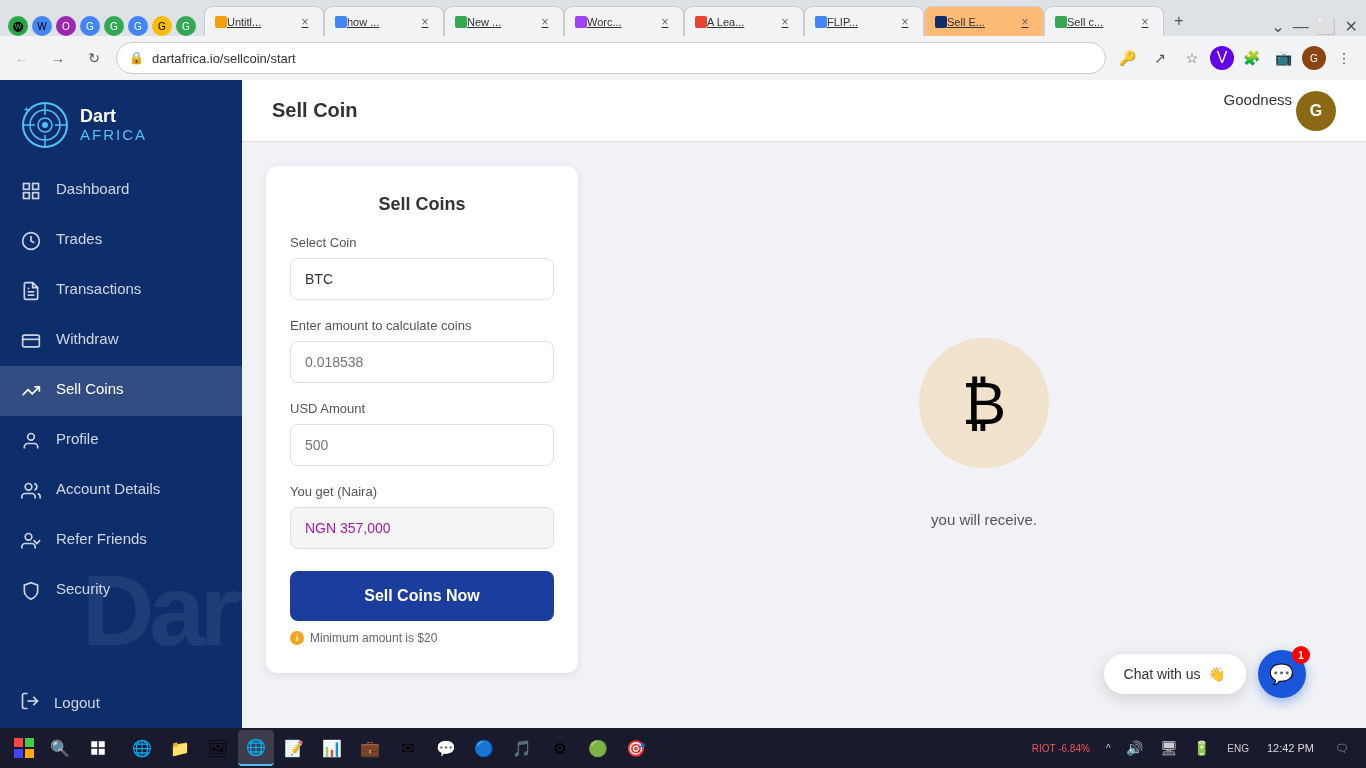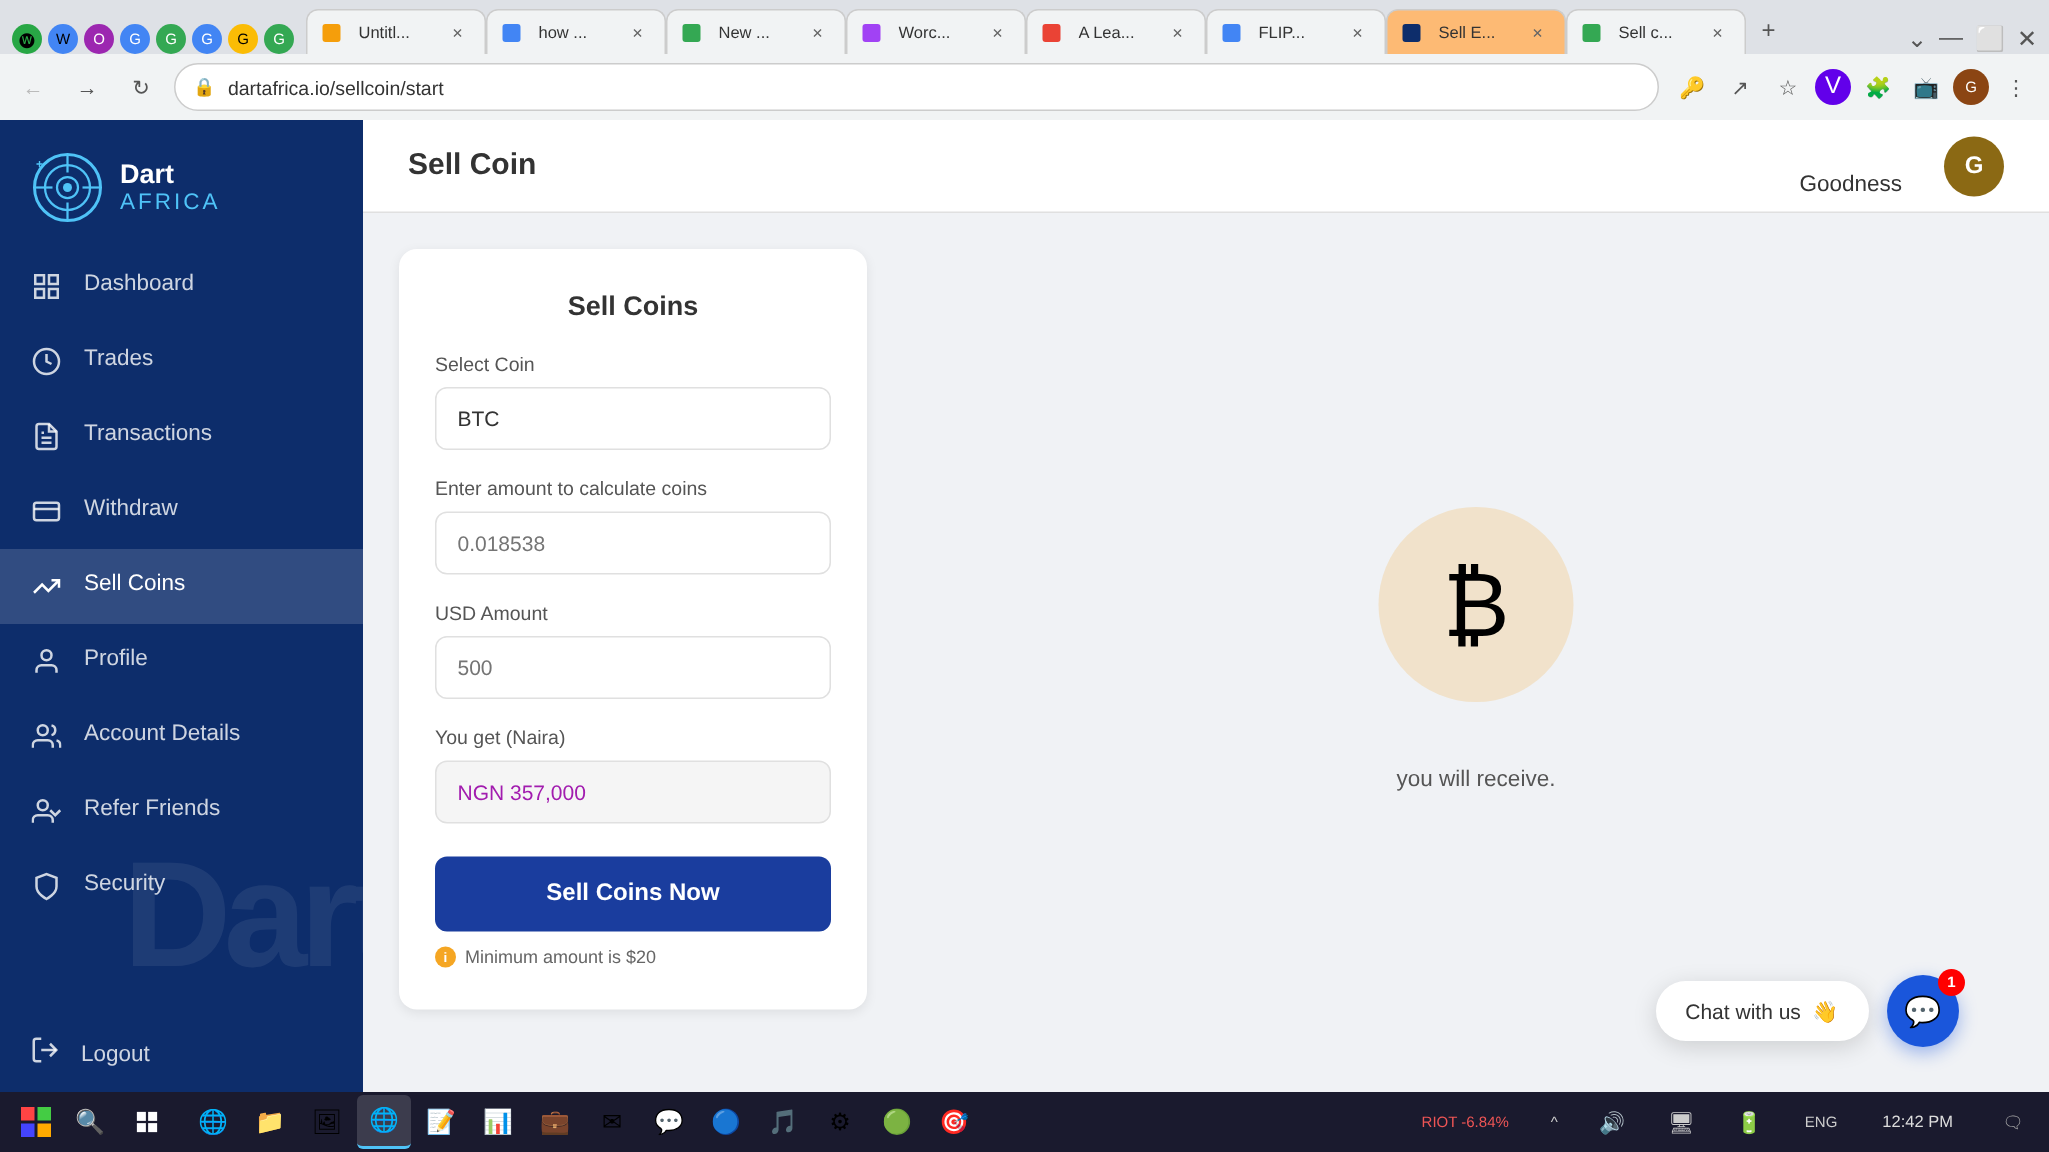--- a/index.html
+++ b/index.html
@@ -1,21 +1,21 @@
 <!DOCTYPE html>
 <html><head>
   <meta charset="utf-8">
   <style>
     * { margin: 0; padding: 0; box-sizing: border-box; }
     body { font-family: 'Segoe UI', Arial, sans-serif; background: #f0f2f5; width: 1366px; height: 768px; overflow: hidden; display: flex; flex-direction: column; }
 
     
     .browser-chrome { background: #dee1e6; flex-shrink: 0; }
     .browser-tabs { display: flex; align-items: flex-end; padding: 4px 0 0 0; background: #dee1e6; overflow: hidden; height: 36px; }
-    .browser-tab { display: flex; align-items: center; padding: 3px 10px; height: 30px; background: #f1f3f4; border-radius: 8px 8px 0 0; font-size: 12px; color: #333; min-width: 120px; max-width: 160px; gap: 12px; border: 1px solid #ccc; border-bottom: none; flex-shrink: 0; }
+    .browser-tab { display: flex; align-items: center; padding: 3px 10px; height: 30px; background: #f1f3f4; border-radius: 8px 8px 0 0; font-size: 12px; color: #333; min-width: 120px; max-width: 160px; gap: 0; border: 1px solid #ccc; border-bottom: none; flex-shrink: 0; text-decoration: underline; }
     .browser-tab.active { background: #fdba74; z-index: 1; }
     .browser-tab .tab-title { flex: 1; overflow: hidden; white-space: nowrap; text-overflow: ellipsis; font-size: 11px; }
     .browser-tab .tab-close { color: #666; font-size: 12px; cursor: pointer; width: 16px; height: 16px; display: flex; align-items: center; justify-content: center; border-radius: 50%; }
     .tab-new { background: transparent; border: none; width: 30px; height: 30px; display: flex; align-items: center; justify-content: center; font-size: 16px; color: #555; cursor: pointer; }
 
     .browser-toolbar { display: flex; align-items: center; gap: 8px; padding: 4px 8px; background: #f1f3f4; height: 44px; }
     .nav-btn { width: 28px; height: 28px; border-radius: 50%; border: none; background: transparent; cursor: pointer; display: flex; align-items: center; justify-content: center; color: #555; font-size: 14px; }
     .nav-btn.disabled { color: #bbb; cursor: default; }
     .address-bar { flex: 1; display: flex; align-items: center; background: #fff; border: 1px solid #ccc; border-radius: 20px; padding: 0 12px; height: 32px; gap: 8px; }
     .address-bar .lock-icon { color: #666; font-size: 12px; }
@@ -34,21 +34,21 @@
     .nav-item { display: flex; align-items: flex-start; gap: 14px; padding: 14px 20px; cursor: pointer; color: rgba(255,255,255,0.8); font-size: 15px; transition: background 0.2s; }
     .nav-item.active { background: rgba(255,255,255,0.15); color: white; }
     .nav-item .nav-icon { width: 22px; height: 22px; display: flex; align-items: center; justify-content: center; flex-shrink: 0; }
     .sidebar-watermark { position: absolute; bottom: 60px; right: -20px; opacity: 0.07; font-size: 100px; font-weight: bold; color: white; pointer-events: none; letter-spacing: -5px; }
     .sidebar-logout { padding: 14px 20px; display: flex; align-items: center; gap: 14px; cursor: pointer; color: rgba(255,255,255,0.8); font-size: 15px; margin-top: auto; }
 
     
     .main-content { flex: 1; display: flex; flex-direction: column; overflow: hidden; }
     .page-header { background: white; padding: 20px 30px; display: flex; align-items: center; justify-content: space-between; border-bottom: 1px solid #e0e0e0; height: 62px; flex-shrink: 0; }
     .page-title { font-size: 20px; font-weight: 600; color: #333; }
-    .header-user { display: flex; align-items: flex-end; gap: 28px; }
+    .header-user { display: flex; align-items: flex-start; gap: 4px; }
     .header-username { font-size: 15px; color: #333; }
     .user-avatar { width: 40px; height: 40px; border-radius: 50%; background: #8b6914; overflow: hidden; display: flex; align-items: center; justify-content: center; }
 
     .content-area { flex: 1; display: flex; overflow: hidden; background: #f0f2f5; }
 
     
     .sell-form-panel { width: 360px; padding: 24px; flex-shrink: 0; }
     .sell-form-card { background: white; border-radius: 12px; padding: 28px 24px; box-shadow: 0 2px 8px rgba(0,0,0,0.08); }
     .sell-form-title { font-size: 18px; font-weight: 600; color: #333; text-align: center; margin-bottom: 20px; }
     .form-group { margin-bottom: 18px; }
@@ -71,21 +71,21 @@
     .chat-btn { width: 48px; height: 48px; background: #1a56db; border-radius: 50%; display: flex; align-items: center; justify-content: center; color: white; font-size: 20px; cursor: pointer; box-shadow: 0 4px 12px rgba(26,86,219,0.4); position: relative; }
     .chat-badge { position: absolute; top: -4px; right: -4px; background: red; border-radius: 50%; width: 18px; height: 18px; font-size: 10px; color: white; display: flex; align-items: center; justify-content: center; font-weight: bold; }
 
     
     .taskbar { height: 40px; background: #1a1a2e; display: flex; align-items: center; padding: 0 8px; gap: 4px; flex-shrink: 0; z-index: 200; }
     .taskbar-start { width: 32px; height: 32px; display: flex; align-items: center; justify-content: center; cursor: pointer; }
     .taskbar-search { width: 32px; height: 32px; display: flex; align-items: center; justify-content: center; color: #aaa; cursor: pointer; }
     .taskbar-apps { display: flex; align-items: center; gap: 2px; margin-left: 4px; }
     .taskbar-app { width: 36px; height: 36px; border-radius: 4px; display: flex; align-items: center; justify-content: center; cursor: pointer; font-size: 18px; }
     .taskbar-spacer { flex: 1; }
-    .taskbar-system { display: flex; align-items: center; gap: 16px; color: #ccc; font-size: 11px; margin-left: 32px; }
+    .taskbar-system { display: flex; align-items: center; gap: 4px; color: #ccc; font-size: 11px; margin-left: 32px; }
     .taskbar-sys-item { padding: 4px 6px; cursor: pointer; border-radius: 4px; }
     .taskbar-clock { display: flex; flex-direction: column; align-items: center; padding: 2px 8px; color: #ddd; font-size: 11px; cursor: pointer; }
     .taskbar-notif { width: 32px; height: 32px; display: flex; align-items: center; justify-content: center; color: #aaa; cursor: pointer; }
 
     
     .logo-svg { width: 50px; height: 50px; }
 
     
     .sidebar::-webkit-scrollbar { display: none; }
   </style>

